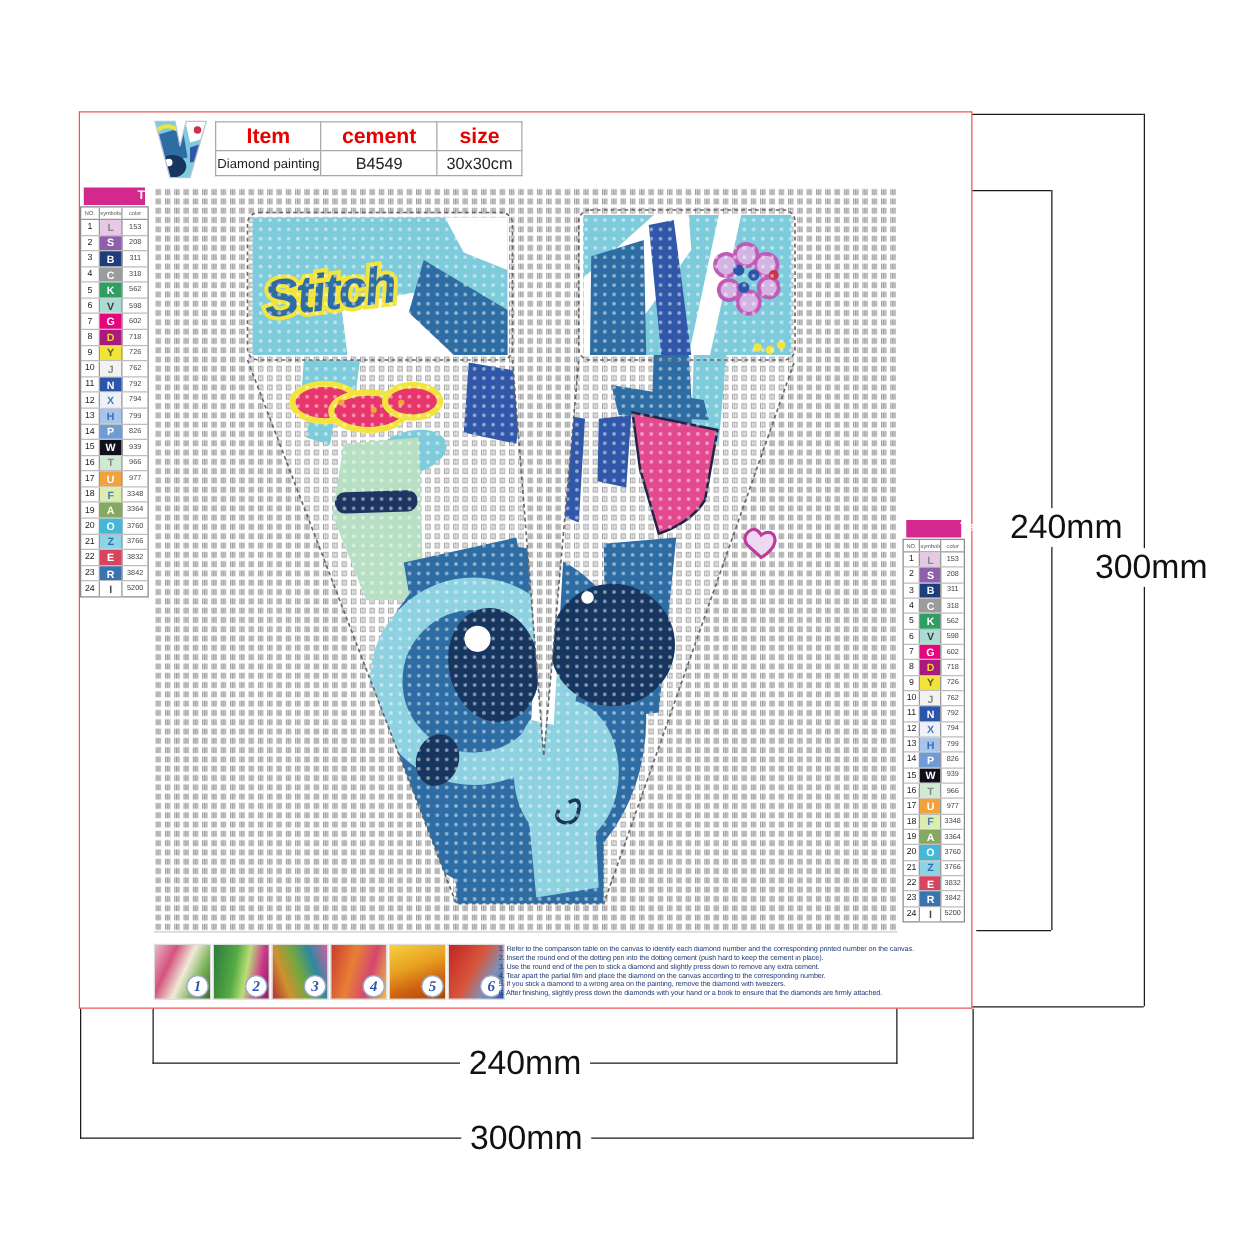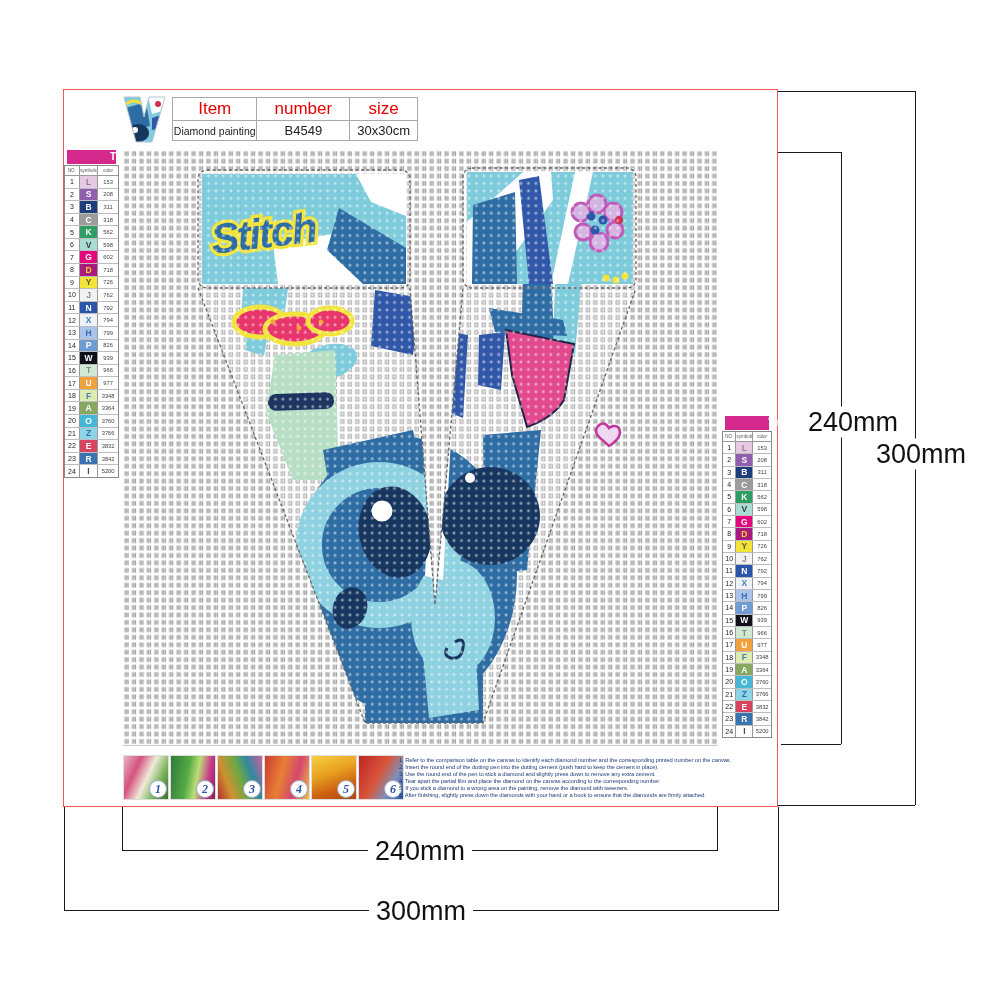--- a/index.html
+++ b/index.html
@@ -6,21 +6,21 @@
   .stage{position:relative;width:1001px;height:1001px;background:#fff;overflow:hidden;
          font-family:"Liberation Sans",sans-serif;}
 
   .red-frame{position:absolute;left:63px;top:89px;width:713px;height:716px;
              border:1.5px solid #f25555;}
 
   
   .item-table{position:absolute;left:172px;top:97px;width:246px;height:43px;
               border-collapse:collapse;background:#fff;}
   .item-table td{border:1px solid #a8a8a8;text-align:center;padding:0;}
-  .item-table .hd{color:#e60000;font-weight:normal;font-size:17px;height:22px;}
+  .item-table .hd{color:#e60000;font-weight:bold;font-size:17px;height:22px;}
   .item-table .bd{color:#222;font-size:13px;height:19px;border-radius:10px;}
   .item-table .bd.small{font-size:10.5px;}
   .col-item{width:80px;} .col-num{width:88px;} .col-size{width:64px;}
 
   .logo-v{position:absolute;left:122px;top:96px;width:44px;height:47px;}
 
   
   .ct{position:absolute;display:flex;flex-direction:column;}
   .ct-left{left:64px;top:150px;width:55px;height:328px;}
   .ct-right{left:722px;top:416px;width:50px;height:322px;}
@@ -92,21 +92,21 @@
         <polygon points="30,22 42,18 40,32 30,34" fill="#3158a8"></polygon>
       </g>
       <path d="M2,1 H18 L22,21 L27,1 H43 L30,46 H14 Z" fill="none" stroke="#b8c4d4" stroke-width="1"></path>
     </svg>
   </div>
 
   <table class="item-table">
     <tbody>
         <tr>
       <td class="hd col-item">Item</td>
-      <td class="hd col-num">number</td>
+      <td class="hd col-num">cement</td>
       <td class="hd col-size">size</td>
     </tr>
     <tr>
       <td class="bd small">Diamond painting</td>
       <td class="bd">B4549</td>
       <td class="bd">30x30cm</td>
     </tr>
   </tbody>
     </table>
 

